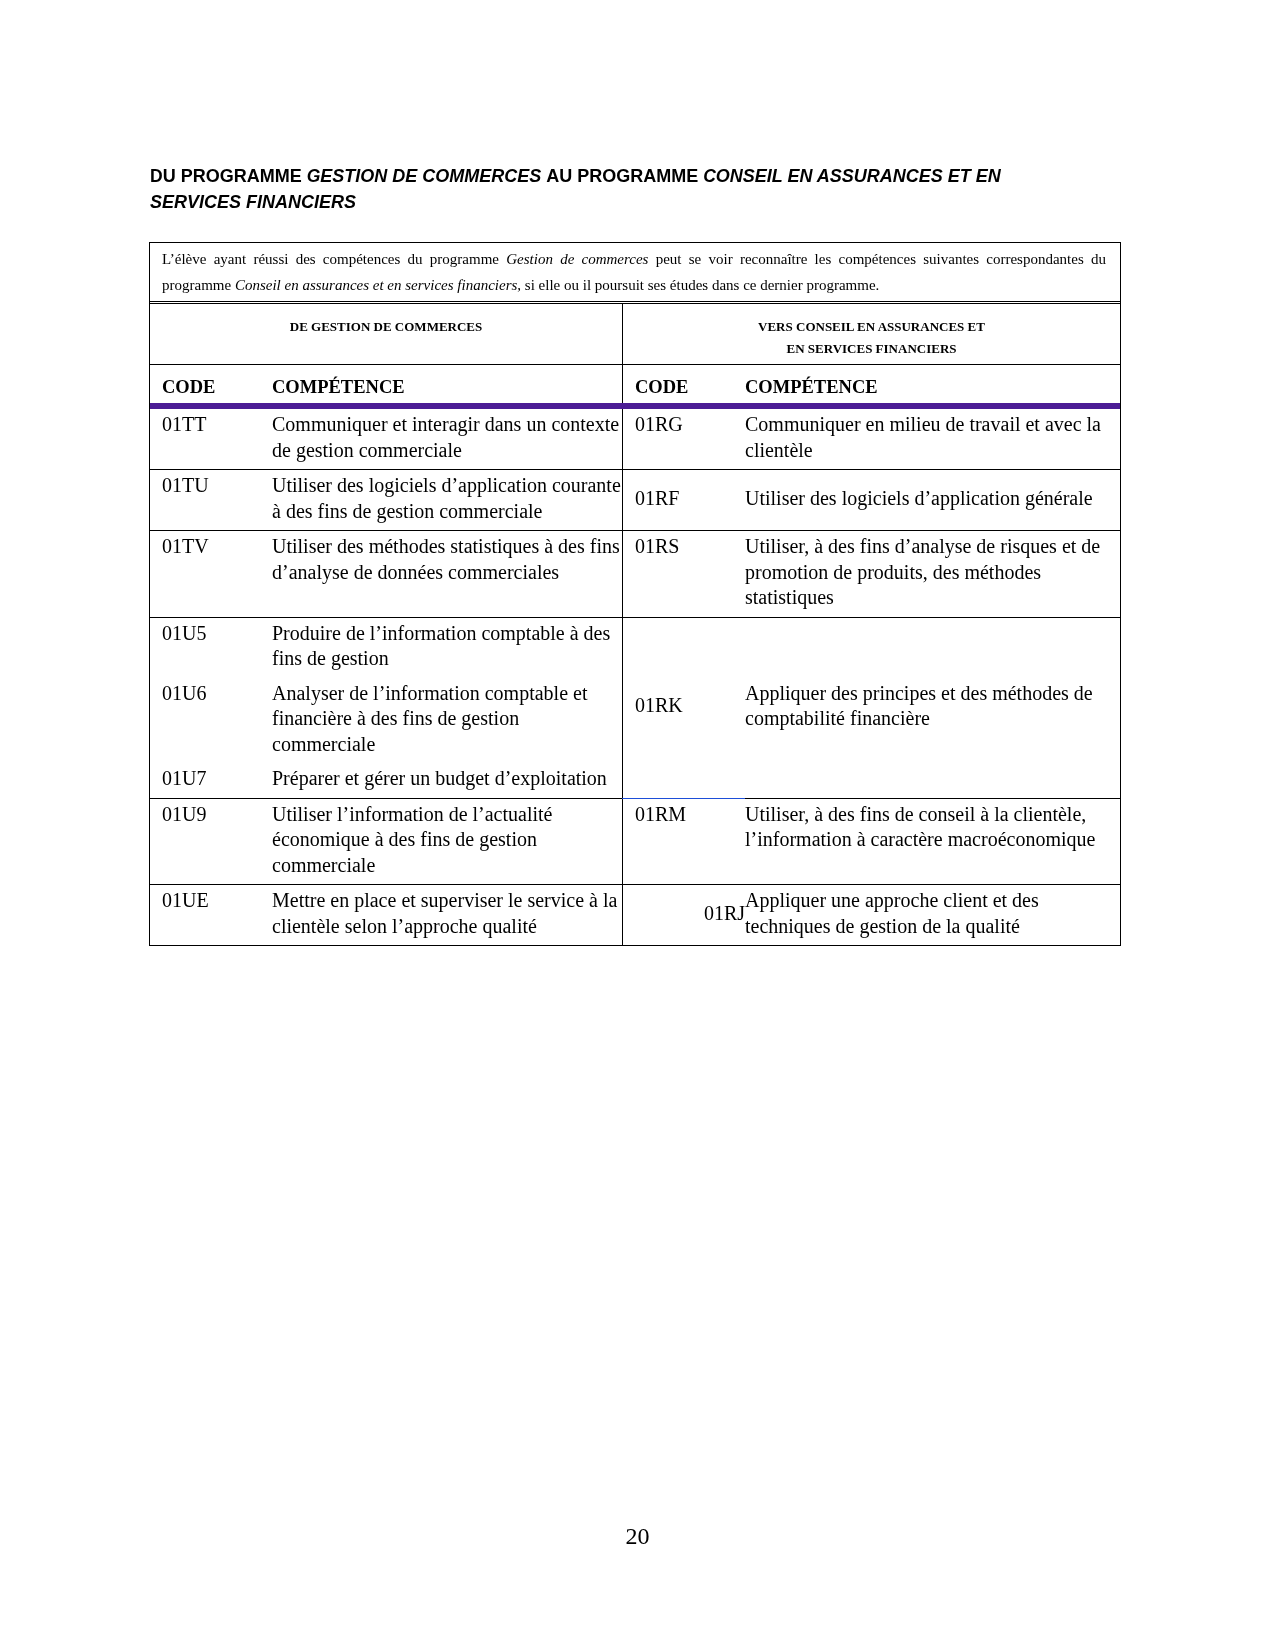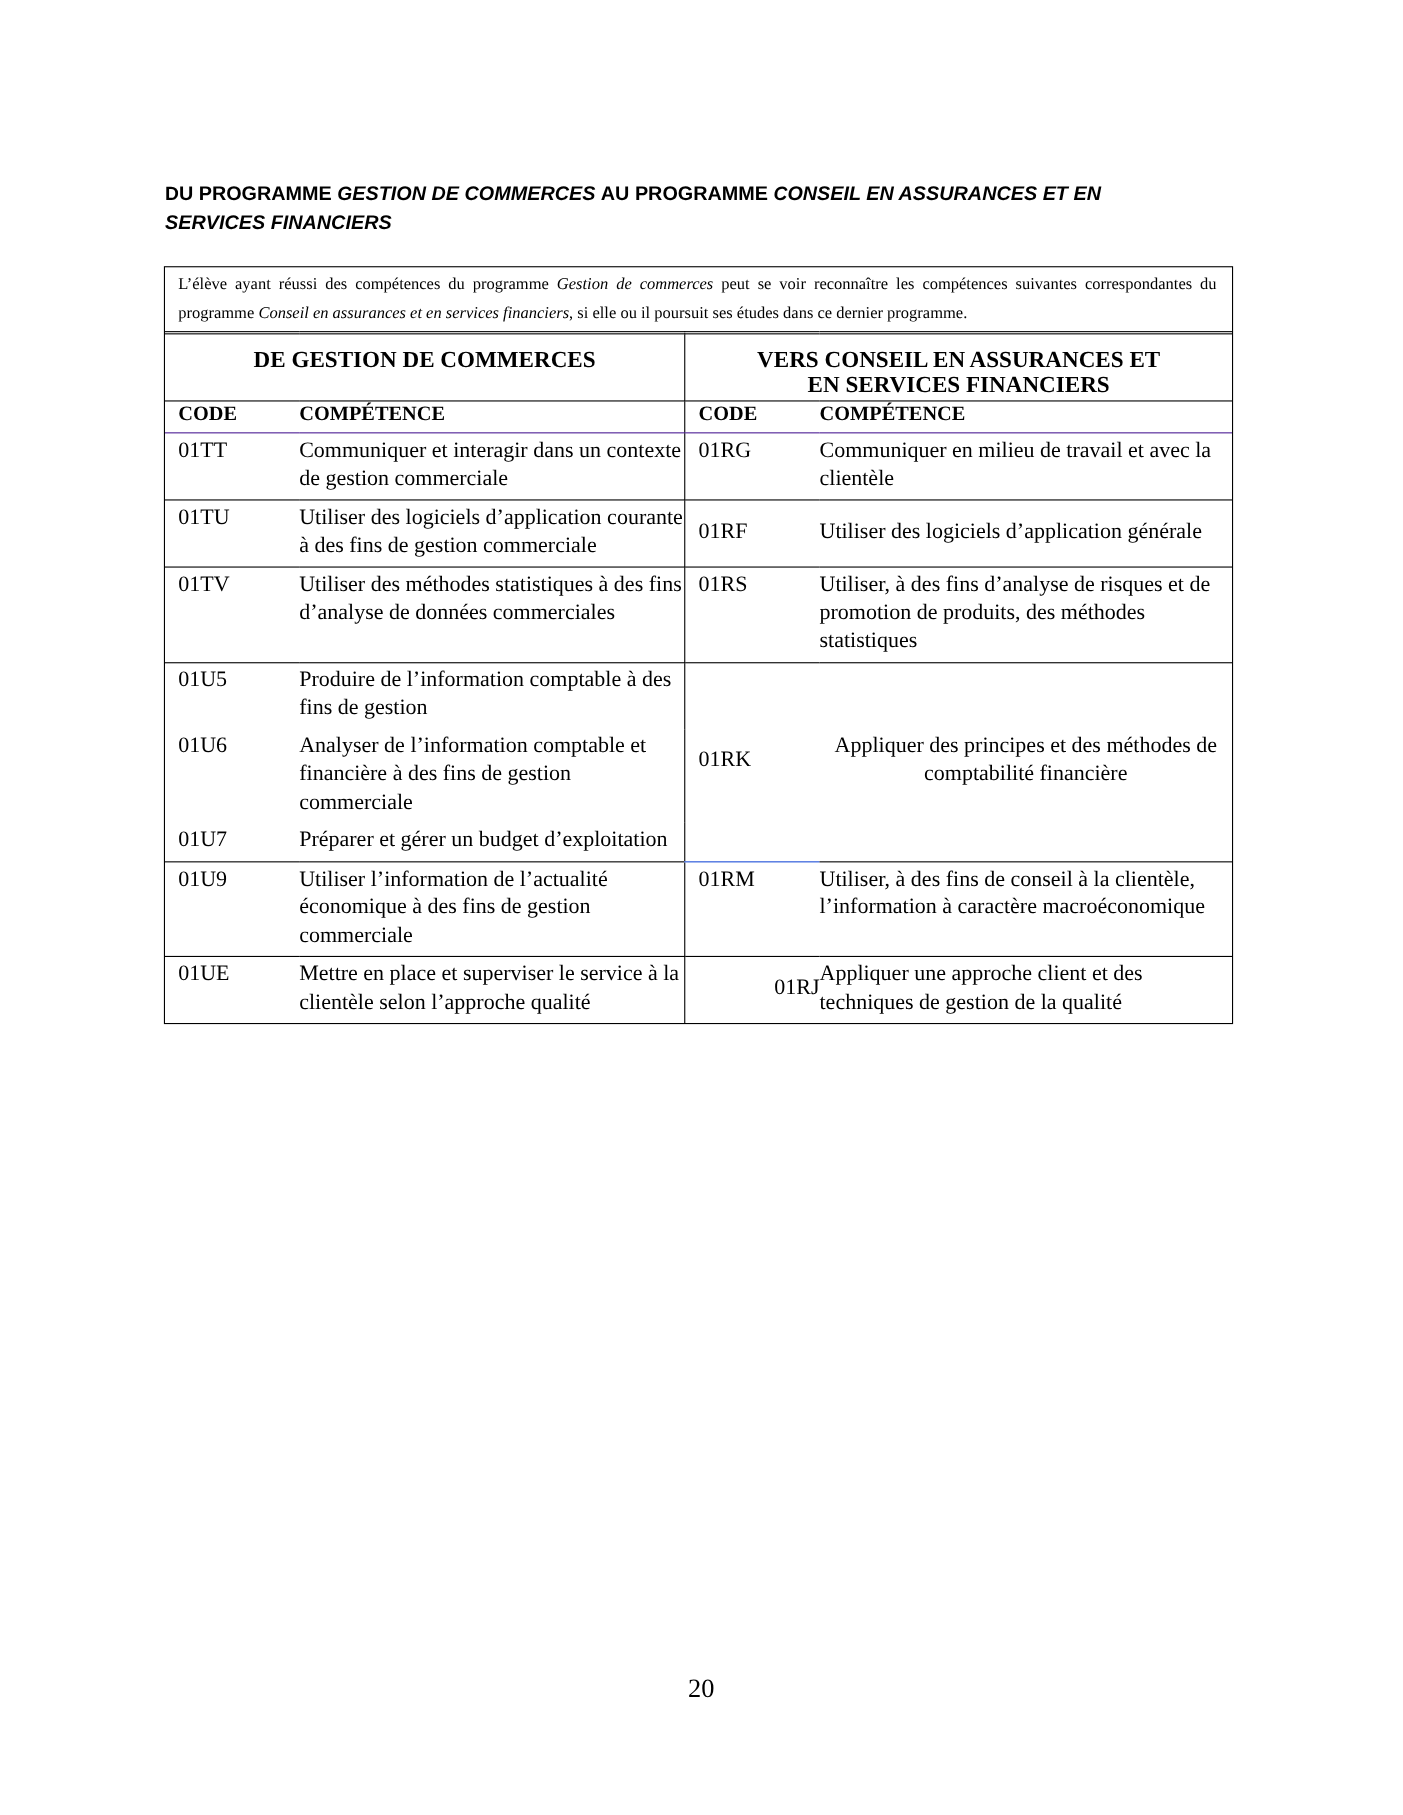--- a/index.html
+++ b/index.html
@@ -16,22 +16,22 @@
   }
   .intro {
     padding: 4px 14px 3px 12px; font-size: 15px; line-height: 25.5px; text-align: justify;
   }
   .intro i { font-style: italic; }
   table {
     width: 100%; border-collapse: collapse; border-top: 3px double #000;
     font-size: 20px; line-height: 25.5px;
   }
   td { vertical-align: top; padding: 0; }
-  .colhead td { text-align: center; font-weight: bold; font-size: 21px; line-height: 22px; padding: 12px 0 0 0; height: 48px; border-bottom: 1px solid #000; }
-  .sub td { font-weight: bold; font-size: 18.5px; height: 28px; border-bottom: 1px solid #4c1d95; }
+  .colhead td { text-align: center; font-weight: bold; font-size: 13px; line-height: 22px; padding: 12px 0 0 0; height: 48px; border-bottom: 1px solid #000; }
+  .sub td { font-weight: bold; font-size: 18.5px; padding-top: 10px; height: 28px; border-bottom: 6px solid #4c1d95; }
   .vdiv { border-right: 1px solid #000; }
   .code { width: 110px; padding-left: 12px; }
   .comp-l { width: 350px; }
   .code-r { width: 110px; padding-left: 12px; }
   .comp-r { }
   tr.row td { border-bottom: 1px solid #000; padding-top: 3px; padding-bottom: 6px; }
   tr.row td.mid { vertical-align: middle; }
   tr.nob td { border-bottom: none; }
   .pagenum { position: absolute; top: 1523px; left: 0; width: 1275px; text-align: center; font-size: 24px; }
 </style>
@@ -73,21 +73,21 @@
     <tr class="row">
       <td class="code">01TV</td>
       <td class="comp-l vdiv">Utiliser des méthodes statistiques à des fins d’analyse de données commerciales</td>
       <td class="code-r">01RS</td>
       <td class="comp-r">Utiliser, à des fins d’analyse de risques et de promotion de produits, des méthodes statistiques</td>
     </tr>
     <tr class="row nob">
       <td class="code">01U5</td>
       <td class="comp-l vdiv">Produire de l’information comptable à des fins de gestion</td>
       <td class="code-r mid" rowspan="3" style="border-bottom:1px solid #1d4ed8;">01RK</td>
-      <td class="comp-r mid" rowspan="3" style="border-bottom:1px solid #000;text-align:center;">Appliquer des principes et des méthodes de comptabilité financière</td>
+      <td class="comp-r mid" rowspan="3" style="border-bottom:1px solid #000;">Appliquer des principes et des méthodes de comptabilité financière</td>
     </tr>
     <tr class="row nob">
       <td class="code">01U6</td>
       <td class="comp-l vdiv">Analyser de l’information comptable et financière à des fins de gestion commerciale</td>
     </tr>
     <tr class="row">
       <td class="code">01U7</td>
       <td class="comp-l vdiv">Préparer et gérer un budget d’exploitation</td>
     </tr>
     <tr class="row">

